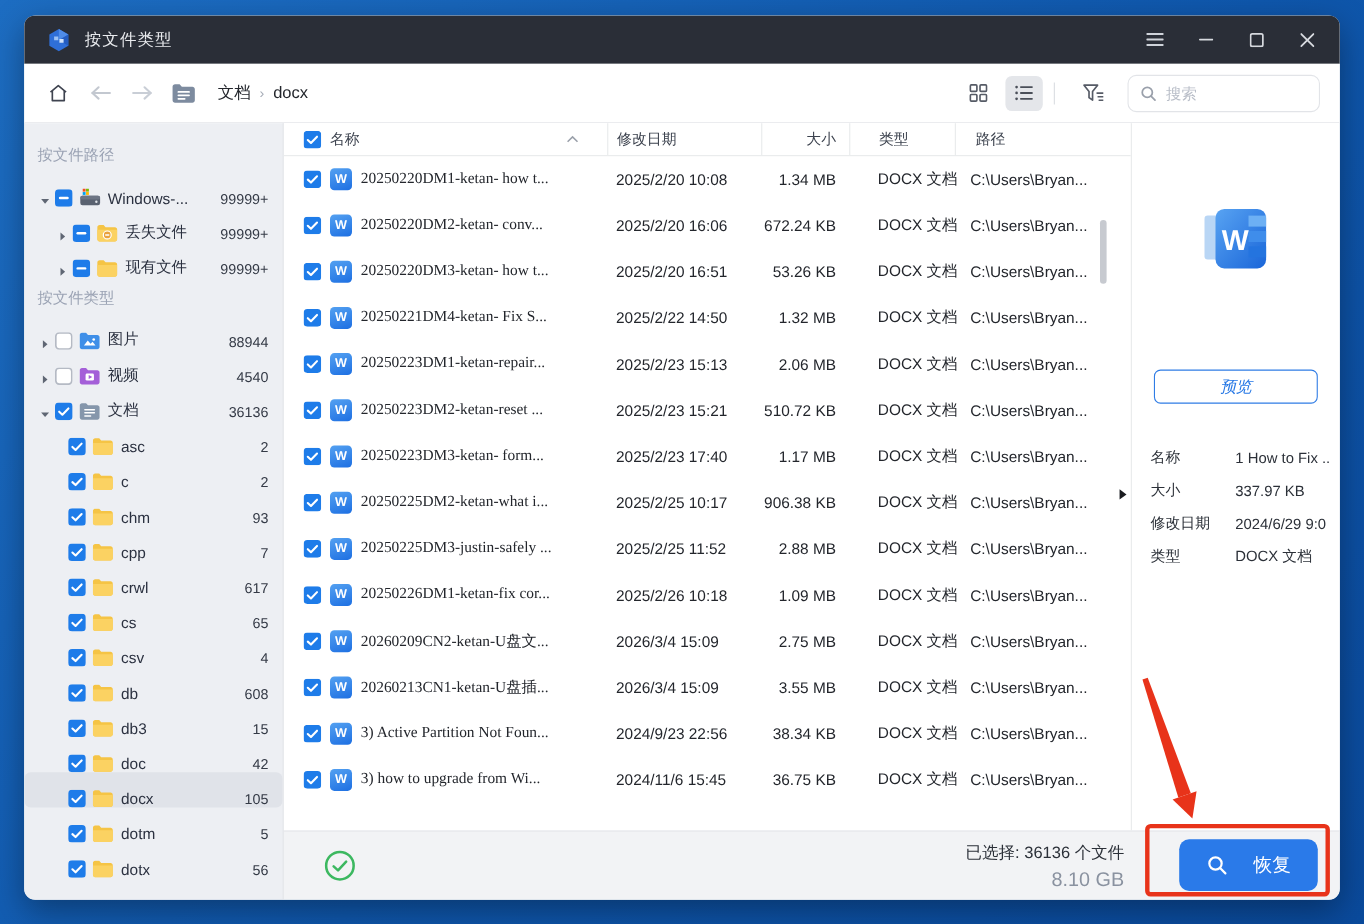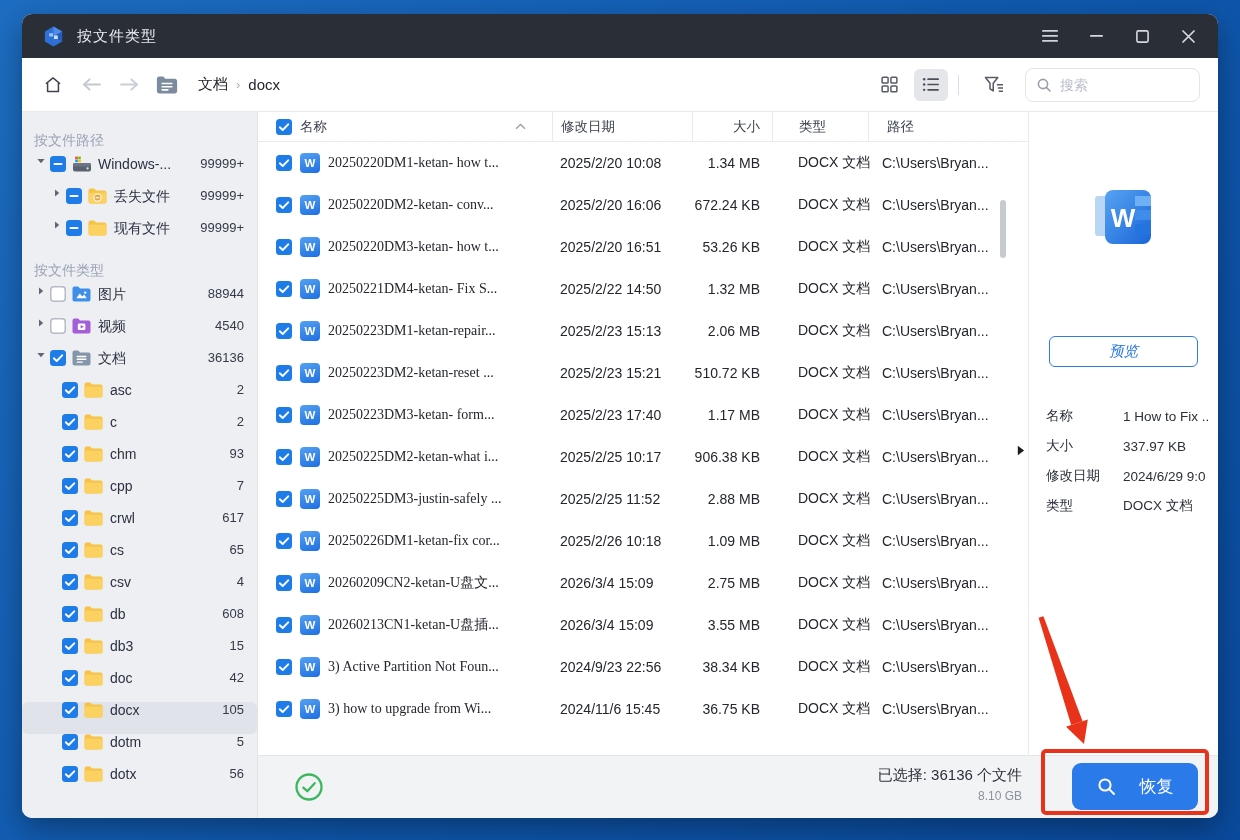--- a/index.html
+++ b/index.html
@@ -32,21 +32,21 @@
   
   .app-body { flex:1; display:flex; min-height:0; }
   .sidebar { width:236px; flex:0 0 auto; background:#edeff3; border-right:1px solid #e0e2e6; padding-top:10px; overflow:hidden; }
   .main { flex:1; display:flex; flex-direction:column; min-width:0; }
   .content-row { flex:1; display:flex; min-height:0; }
   .table-area { flex:1; position:relative; background:#fff; min-width:0; }
   .preview { width:190px; flex:0 0 auto; border-left:1px solid #e8eaec; position:relative; background:#fff; }
 
   
   .sb-header { height:30px; display:flex; align-items:center; padding-left:12px; color:#9ba3b4; font-size:14px; margin-top:4px; }
-  .sb-item { height:32px; display:flex; align-items:flex-start; cursor:pointer; font-size:14px; color:#2b3140; }
+  .sb-item { height:32px; display:flex; align-items:flex-end; cursor:pointer; font-size:14px; color:#2b3140; }
   .sb-item.lvl1 { padding-left:10px; }
   .sb-item.lvl2 { padding-left:26px; }
   .sb-item.lvl3 { padding-left:40px; }
   .sb-item.selected { background:#e0e3e9; border-radius:6px; }
   .sb-expand { width:18px; display:flex; align-items:center; justify-content:center; flex:0 0 auto; }
   .sb-check { width:16px; height:16px; margin-right:6px; flex:0 0 auto; display:flex; }
   .sb-icon { width:21px; margin-right:5px; flex:0 0 auto; display:flex; align-items:center; }
   .sb-label { white-space:nowrap; overflow:hidden; text-overflow:ellipsis; }
   .sb-count { margin-left:auto; padding-right:13px; font-size:13px; color:#343a46; }
 
@@ -85,21 +85,21 @@
   .pv-row .pvv { white-space:nowrap; overflow:hidden; }
 
   
   .statusbar { height:63px; flex:0 0 auto; background:#f2f3f5; border-top:1px solid #e4e6e9; display:flex; align-items:center; position:relative; }
   .scan-icon { margin-left:36px; display:flex; flex:0 0 auto; }
   .scan-text { margin-left:16px; }
   .scan-title { font-size:15px; color:#2b3038; }
   .scan-found { font-size:13px; color:#8a92a0; margin-top:3px; }
   .sel-block { position:absolute; right:196px; top:10px; text-align:right; }
   .sel-line1 { font-size:15px; color:#2b3038; }
-  .sel-line2 { font-size:12px; color:#8a92a0; margin-top:4px; }
+  .sel-line2 { font-size:18px; color:#8a92a0; margin-top:4px; }
   .recover-btn { position:absolute; right:20px; top:7px; width:126px; height:47px; border:0; border-radius:9px;
     background:#2a7ae9; color:#fff; font-size:17px; display:flex; align-items:center; justify-content:center; gap:24px; cursor:pointer; font-family:inherit; }
 
   
   .annotation-rect { position:absolute; left:1041px; top:749px; width:168px; height:66px; border:4px solid #e8331a; border-radius:5px; z-index:60; pointer-events:none; }
   .annotation-svg { position:absolute; left:0; top:0; z-index:61; pointer-events:none; }
 </style>
 </head>
 <body>
 

